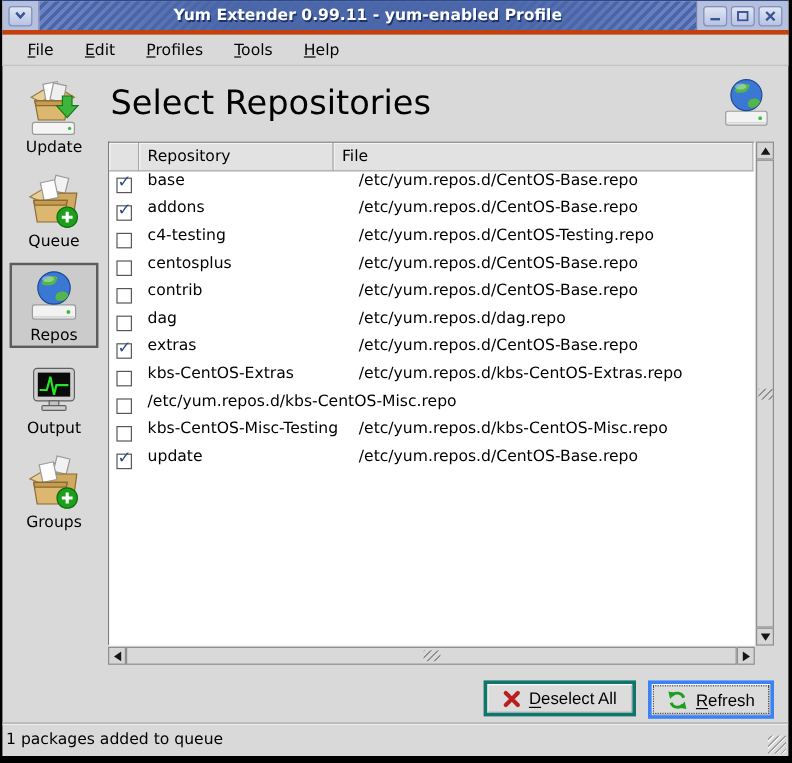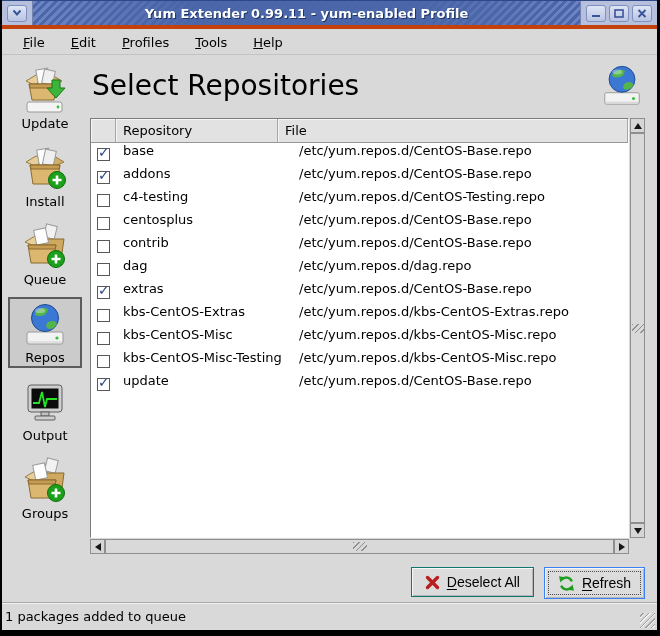--- a/index.html
+++ b/index.html
@@ -66,23 +66,23 @@
   .hscroll .grip{width:14px;height:9px;}
   .tri{width:0;height:0;}
   .tri.up{border-left:4px solid transparent;border-right:4px solid transparent;border-bottom:6px solid #151515;}
   .tri.down{border-left:4px solid transparent;border-right:4px solid transparent;border-top:6px solid #151515;}
   .tri.left{border-top:4px solid transparent;border-bottom:4px solid transparent;border-right:6px solid #151515;}
   .tri.right{border-top:4px solid transparent;border-bottom:4px solid transparent;border-left:6px solid #151515;}
   .sb-corner{background:#d9d9d9;}
   
   .btn-row{display:flex;justify-content:flex-end;gap:10px;margin-top:13px;flex-shrink:0;}
   .btn{display:flex;align-items:center;gap:7px;padding:0 13px;height:30px;background:#dcdcdc;
-       border:1px solid #0f766e;box-sizing:border-box;font-size:14px;
+       border:3px solid #0f766e;box-sizing:border-box;font-size:14px;
        box-shadow:inset 1px 1px 0 #f7f7f7, inset -1px -1px 0 #b5b5b5;}
-  .btn.default{border:1px solid #3b82f6;outline:1px dotted #4a4a4a;outline-offset:-5px;height:32px;}
+  .btn.default{border:3px solid #3b82f6;outline:1px dotted #4a4a4a;outline-offset:-5px;height:32px;}
   .btn u{text-underline-offset:2px;}
   
   .statusbar{height:27px;flex-shrink:0;margin-top:10px;border-top:1px solid #a9a9a9;
              box-shadow:inset 0 1px 0 #f2f2f2;display:flex;align-items:center;
              padding-left:3px;font-size:13px;position:relative;}
   .resize-grip{position:absolute;right:2px;bottom:2px;width:15px;height:15px;
         background:repeating-linear-gradient(135deg,transparent 0 2px,#9f9f9f 2px 3px,#f3f3f3 3px 4px);}
 </style>
 </head>
 <body>
@@ -139,33 +139,20 @@
           <rect x="22" y="3" width="11" height="14" fill="#efefef" stroke="#9a9a9a" transform="rotate(12 27 10)"></rect>
           <polygon points="8,17 36,17 33,33 11,33" fill="#dcb76f" stroke="#8a6a30"></polygon>
           <polygon points="8,17 36,17 35,21 9,21" fill="#c59c52" stroke="#8a6a30"></polygon>
           <rect x="6" y="35" width="35" height="10" rx="2" fill="#f4f4f4" stroke="#9a9a9a"></rect>
           <circle cx="37" cy="40" r="1.4" fill="#35c035"></circle>
           <path d="M31 13 h8 v8 h5 l-9 10 -9 -10 h5 z" fill="#3db53d" stroke="#157a15"></path>
         </svg>
         <span class="lbl">Update</span>
       </div>
 
-      <div class="side-item">
-        <svg width="48" height="48" viewBox="0 0 48 48">
-          <polygon points="5,17 15,11 24,15 14,21" fill="#e7cf9b" stroke="#9a7c40"></polygon>
-          <polygon points="43,17 33,11 24,15 34,21" fill="#cfae66" stroke="#9a7c40"></polygon>
-          <rect x="17" y="4" width="12" height="16" fill="#fdfdfd" stroke="#9a9a9a" transform="rotate(-10 23 12)"></rect>
-          <rect x="23" y="5" width="11" height="15" fill="#efefef" stroke="#9a9a9a" transform="rotate(12 28 12)"></rect>
-          <polygon points="9,20 39,20 36,39 12,39" fill="#dcb76f" stroke="#8a6a30"></polygon>
-          <polygon points="9,20 39,20 38,24 10,24" fill="#c59c52" stroke="#8a6a30"></polygon>
-          <circle cx="36" cy="35" r="8.5" fill="#1ca01c" stroke="#0c6e0c"></circle>
-          <path d="M36 30.5 v9 M31.5 35 h9" stroke="#fff" stroke-width="2.6"></path>
-        </svg>
-        <span class="lbl">Install</span>
-      </div>
 
 
       <div class="side-item">
         <svg width="48" height="48" viewBox="0 0 48 48">
           <polygon points="14,13 24,7 33,11 23,17" fill="#e7cf9b" stroke="#9a7c40"></polygon>
           <rect x="24" y="2" width="11" height="13" fill="#f2f2f2" stroke="#9a9a9a" transform="rotate(14 29 8)"></rect>
           <polygon points="17,16 43,16 41,30 19,30" fill="#cfa95f" stroke="#8a6a30"></polygon>
           <polygon points="4,19 14,13 23,17 13,23" fill="#e7cf9b" stroke="#9a7c40"></polygon>
           <rect x="14" y="6" width="12" height="15" fill="#fdfdfd" stroke="#9a9a9a" transform="rotate(-12 20 13)"></rect>
           <polygon points="7,22 35,22 32,40 10,40" fill="#dcb76f" stroke="#8a6a30"></polygon>
@@ -301,21 +288,20 @@
                   <span class="cb"></span>
                 </div>
     <div class="c-name">kbs-CentOS-Extras</div>
     <div class="c-file">/etc/yum.repos.d/kbs-CentOS-Extras.repo</div>
   </div>
 
   <div class="trow">
     <div class="c-check">
                   <span class="cb"></span>
                 </div>
-    <div class="c-name">kbs-CentOS-Misc</div>
     <div class="c-file">/etc/yum.repos.d/kbs-CentOS-Misc.repo</div>
   </div>
 
   <div class="trow">
     <div class="c-check">
                   <span class="cb"></span>
                 </div>
     <div class="c-name">kbs-CentOS-Misc-Testing</div>
     <div class="c-file">/etc/yum.repos.d/kbs-CentOS-Misc.repo</div>
   </div>

